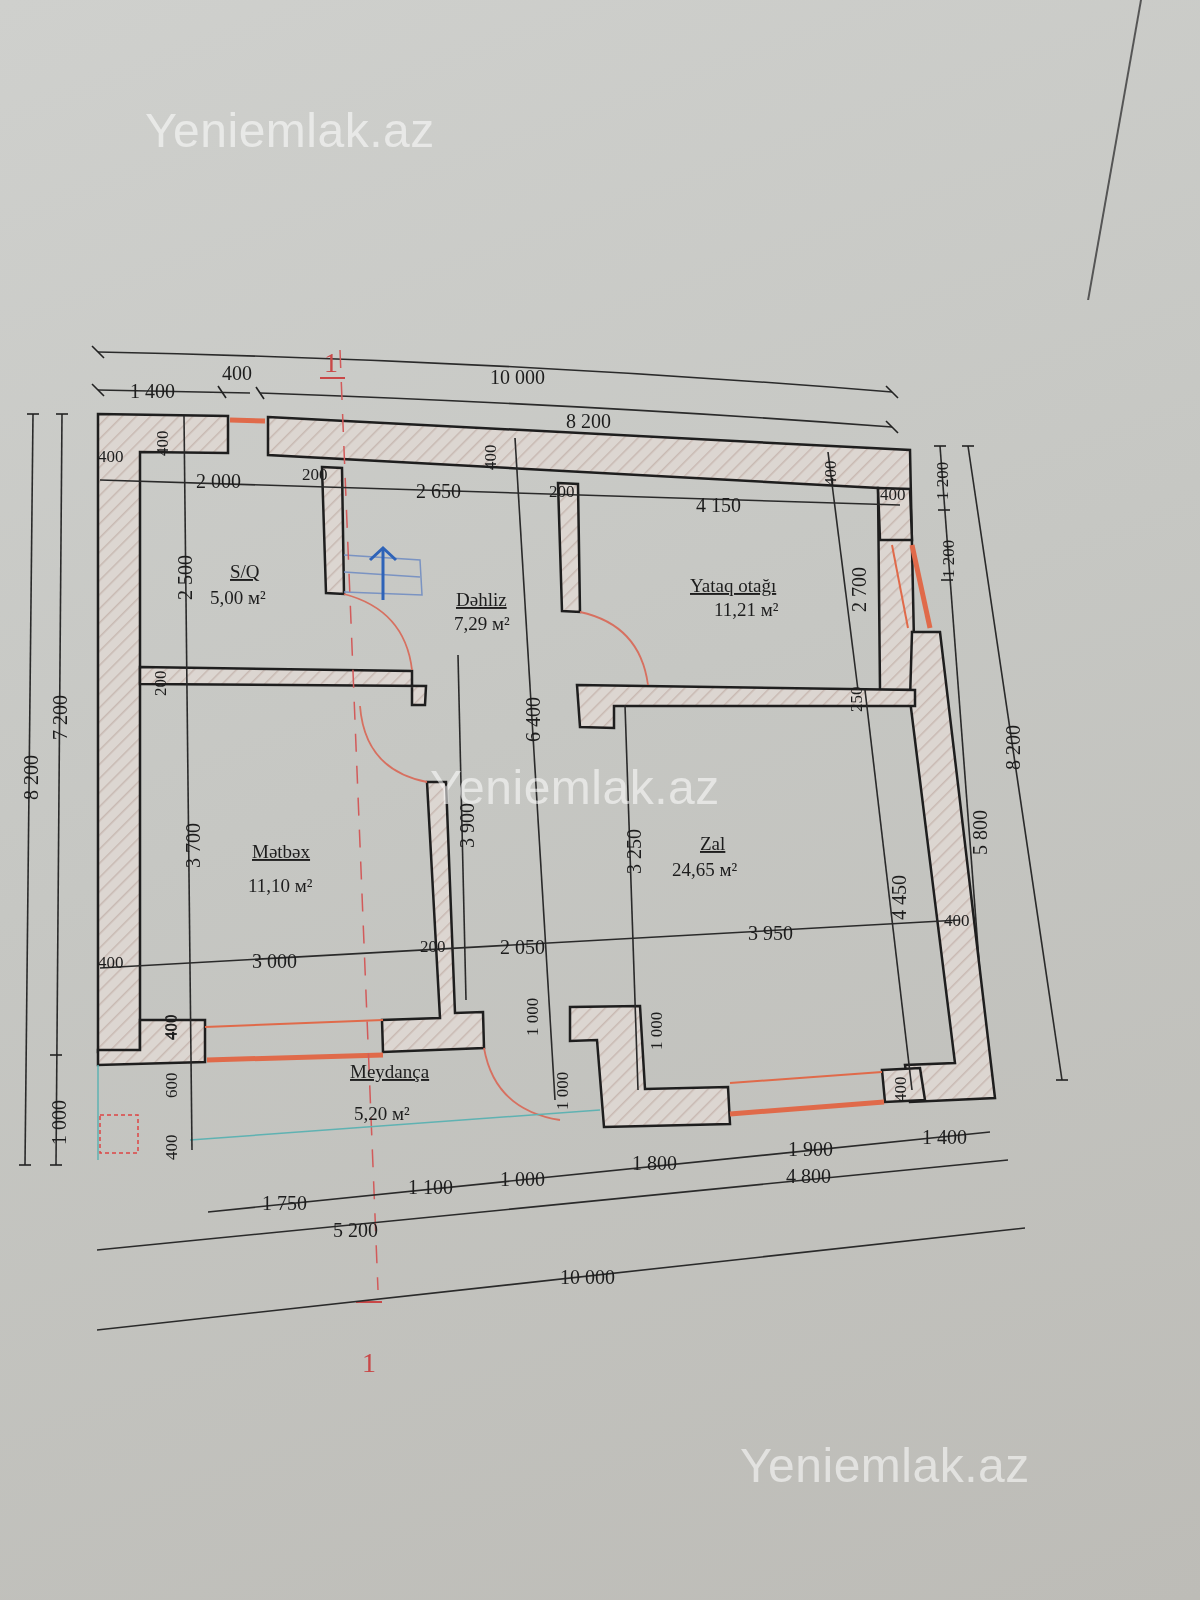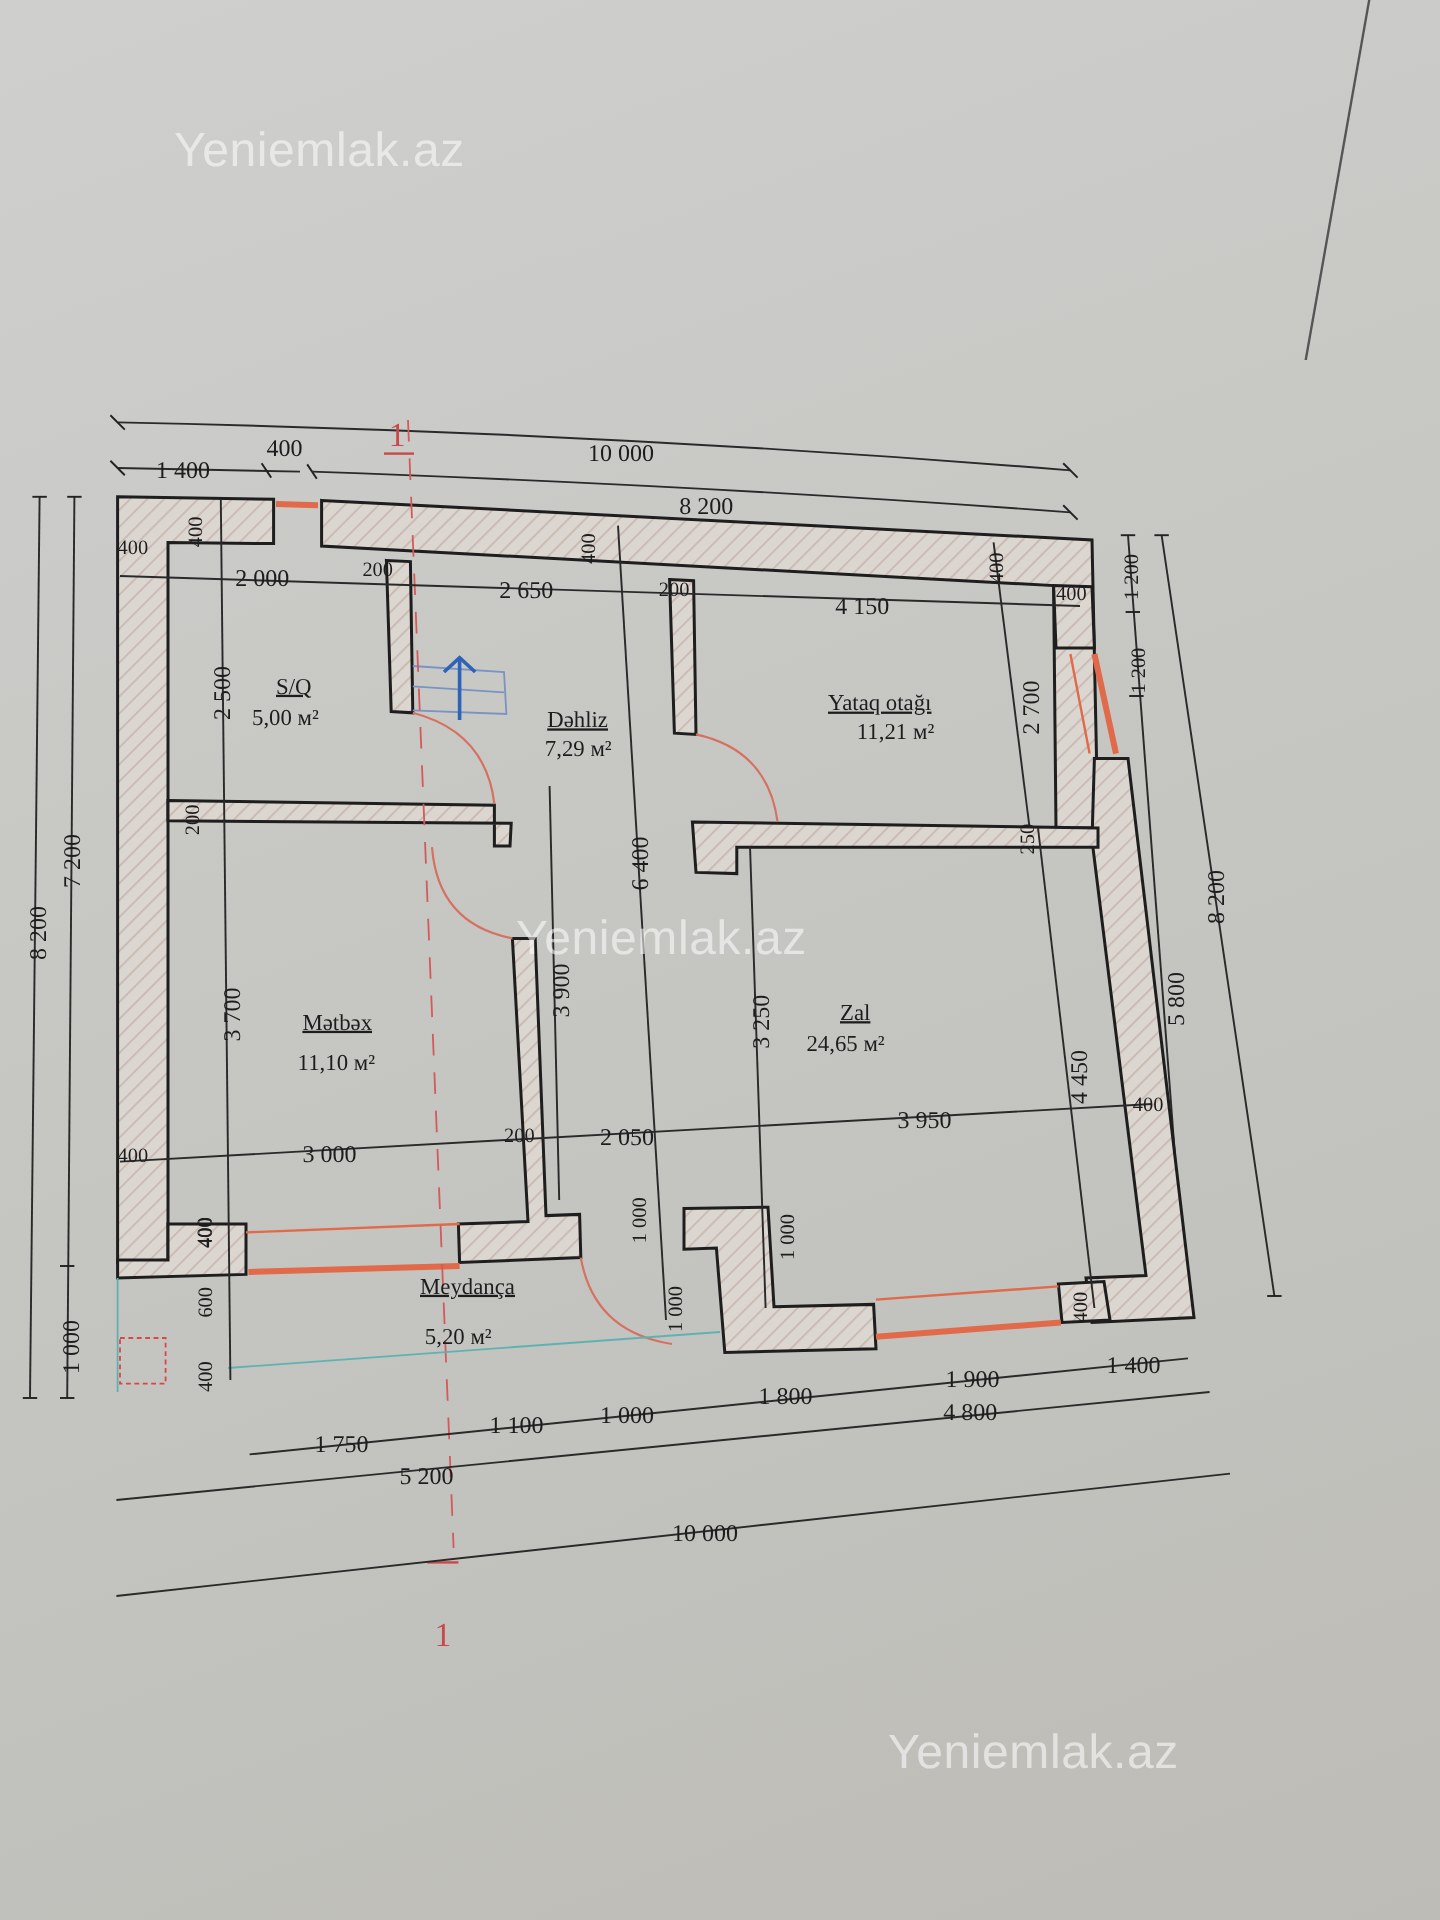--- a/index.html
+++ b/index.html
@@ -27,21 +27,21 @@
   .window { stroke: #e06a4a; stroke-width: 5; fill: none; }
   .window-thin { stroke: #e06a4a; stroke-width: 2; fill: none; }
   .door-arc { stroke: #d77060; stroke-width: 1.8; fill: none; }
   .section-line { stroke: #d25a5a; stroke-width: 1.5; stroke-dasharray: 18 14; fill: none; }
   .section-label { font-family: "Liberation Serif", serif; font-size: 28px; fill: #c94848; }
   .cyan-line { stroke: #5fb2b2; stroke-width: 1.5; fill: none; }
   .stair { stroke: #7a93c2; stroke-width: 1.5; fill: none; }
   .stair-arrow { stroke: #2e63b8; stroke-width: 3; fill: none; }
   .watermark {
     position: absolute; font-family: "Liberation Sans", sans-serif;
-    color: rgba(255,255,255,0.55); font-size: 40px; letter-spacing: 0.5px;
+    color: rgba(255,255,255,0.55); font-size: 48px; letter-spacing: 0.5px;
   }
 </style>
 </head>
 <body>
 
 <div class="paper"></div>
 <div class="paper-edge"></div>
 
 <svg class="plan" width="1200" height="1600" viewBox="0 0 1200 1600">
   <defs>

